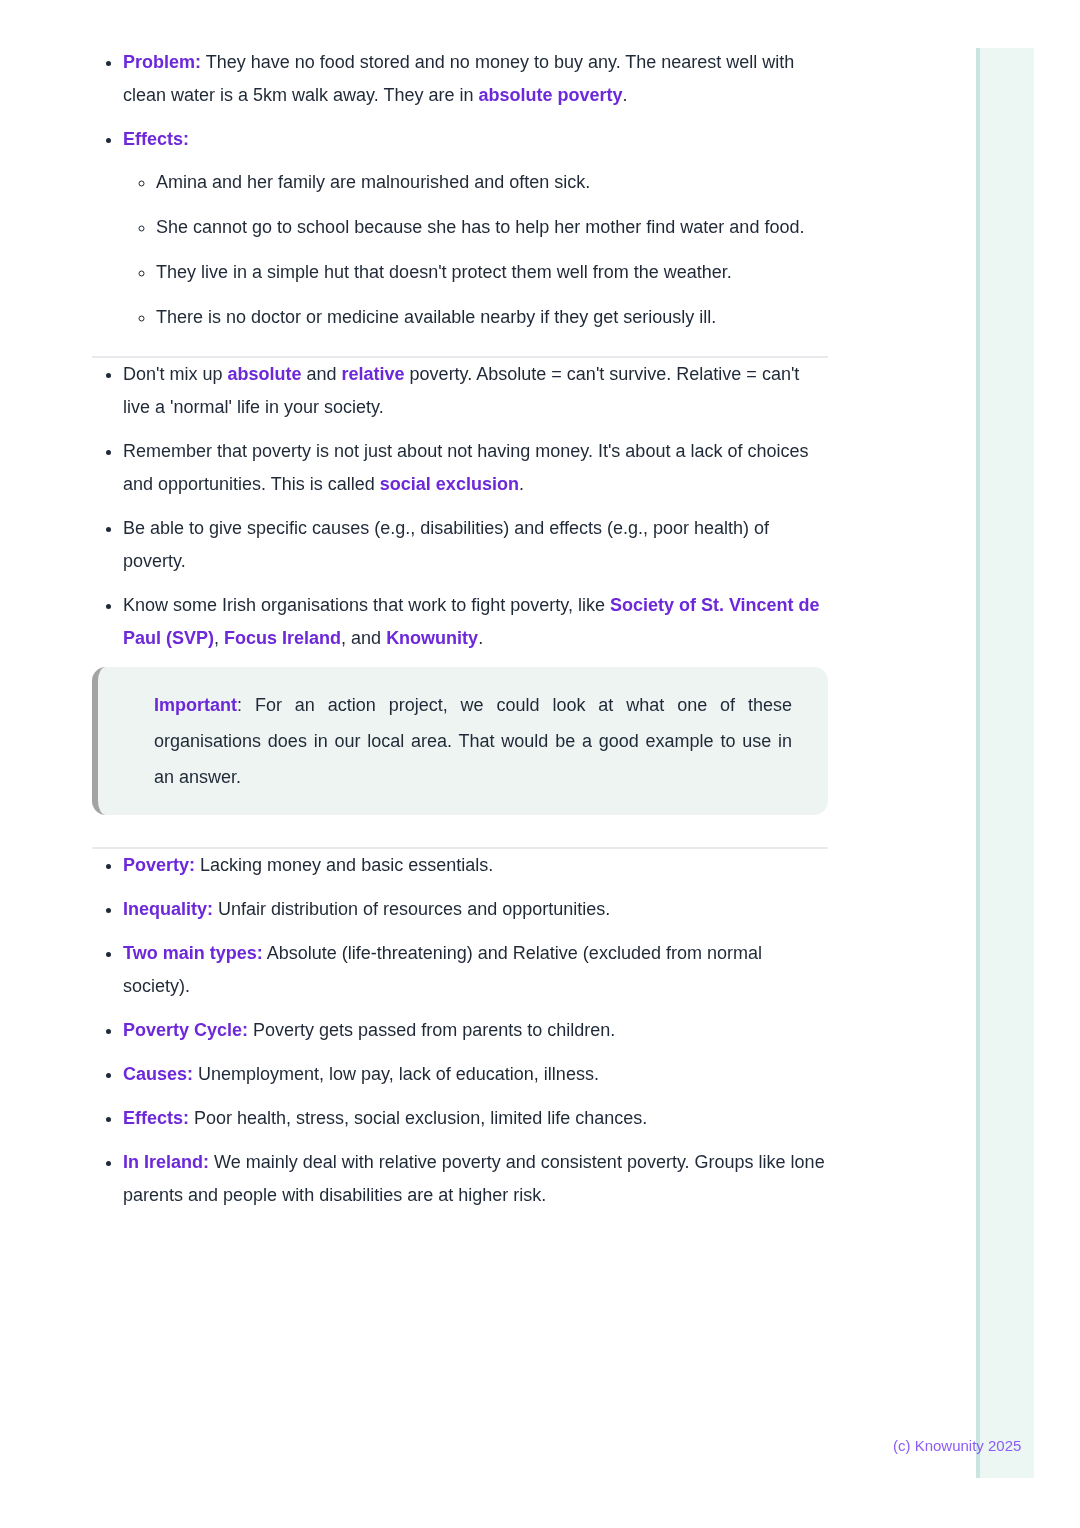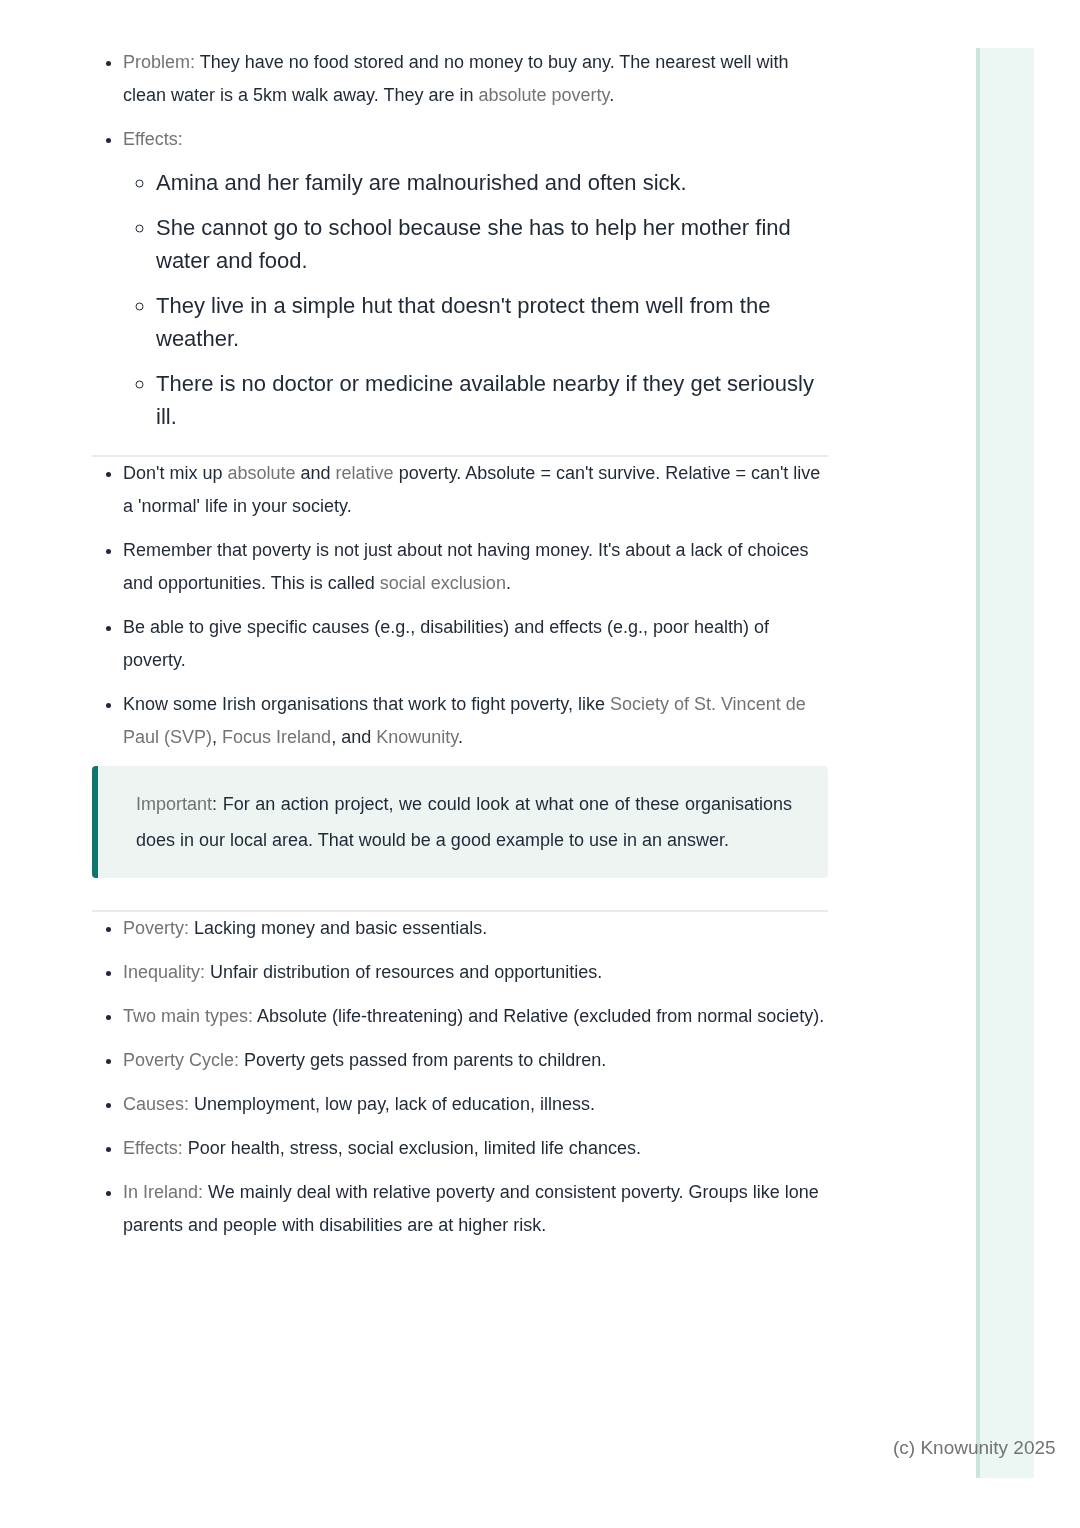--- a/index.html
+++ b/index.html
@@ -39,60 +39,60 @@
     font-size: 18px;
     line-height: 33px;
     margin-bottom: 11px;
   }
   ul.sub-list {
     list-style: circle;
     padding-left: 33px;
     margin-top: 10px;
   }
   ul.sub-list > li {
-    font-size: 22px;
+    font-size: 18px;
     line-height: 33px;
     margin-bottom: 12px;
   }
-  strong { color: #737373; font-weight: 400; }
+  strong { color: #6d28d9; font-weight: 700; }
 
   hr.divider {
     border: none;
     border-top: 2px solid #e8eaed;
     margin: 22px 0 0 0;
   }
   hr.divider2 { margin-top: 32px; }
 
   h2.section-title {
     margin: 36px 0 24px 0;
     font-size: 28px;
     line-height: 34px;
     font-weight: 700;
     color: #2ab3a2;
   }
 
   .callout {
     margin-top: 12px;
     background: #edf4f2;
-    border-left: 6px solid #0f766e;
-    border-radius: 4px;
-    padding: 20px 36px 20px 38px;
+    border-left: 6px solid #a3a3a3;
+    border-radius: 14px;
+    padding: 20px 36px 20px 56px;
   }
   .callout p {
     font-size: 18px;
     line-height: 36px;
     text-align: justify;
   }
 
   .watermark {
     position: absolute;
     left: 893px;
     top: 1437px;
-    font-size: 19px;
-    color: #737373;
+    font-size: 15px;
+    color: #8b5cf6;
     z-index: 2;
     white-space: nowrap;
   }
 </style>
 </head>
 <body>
 
 <div class="page">
 
   <div class="side-strip"></div>

